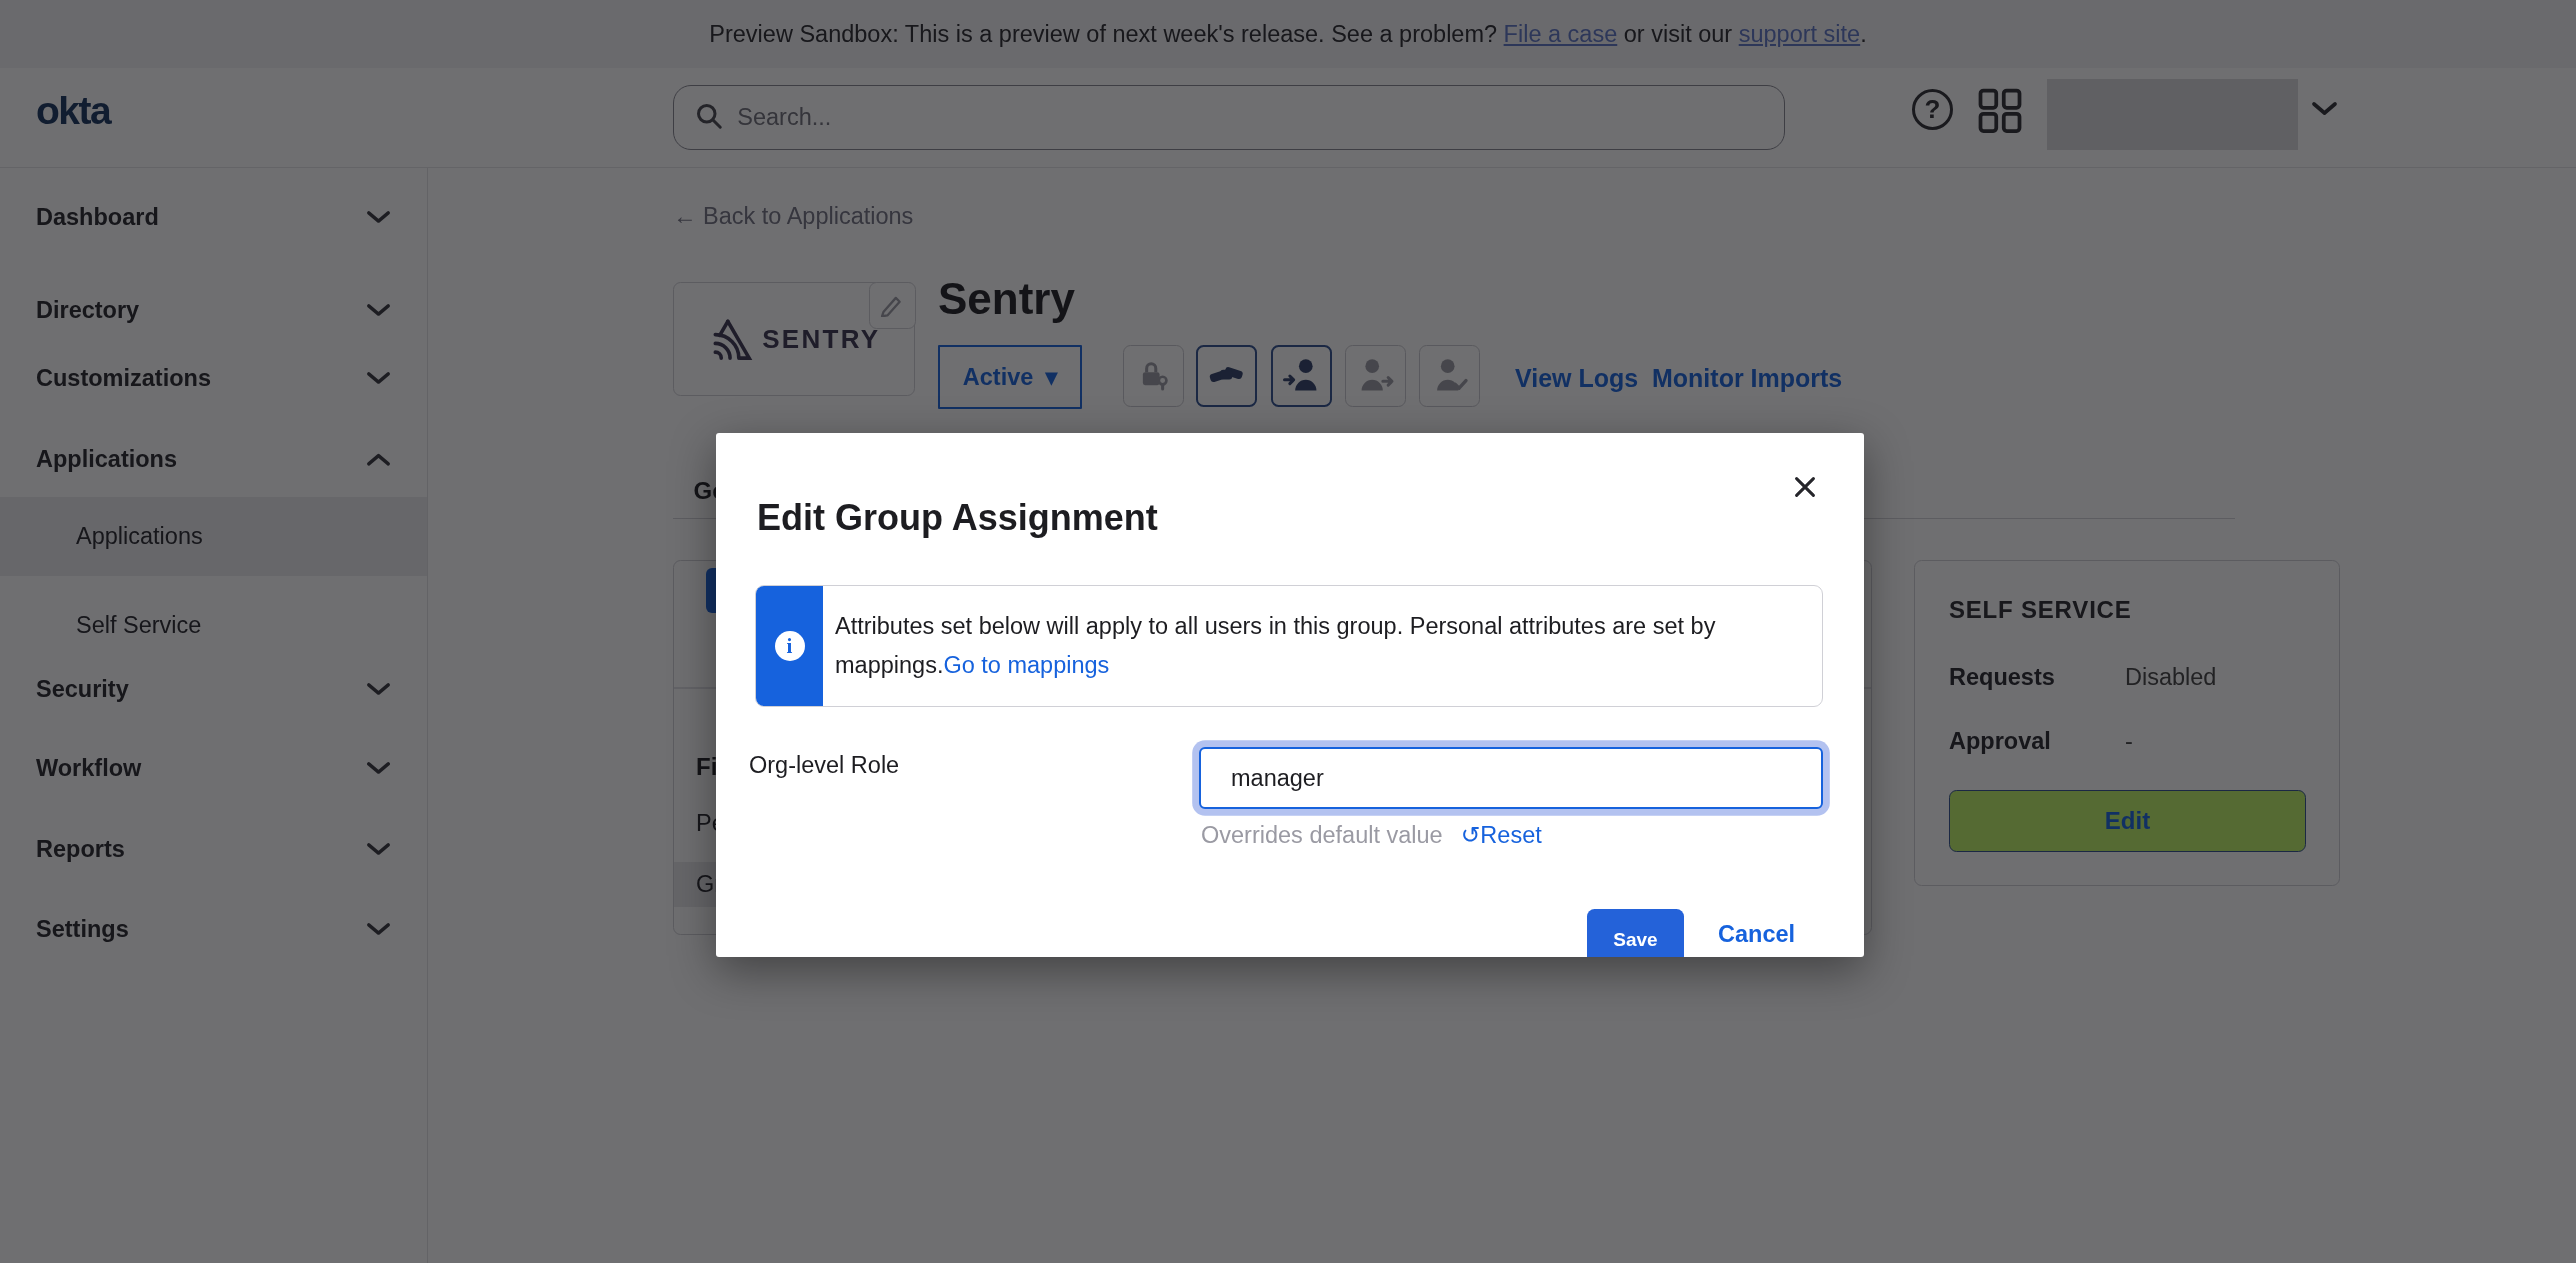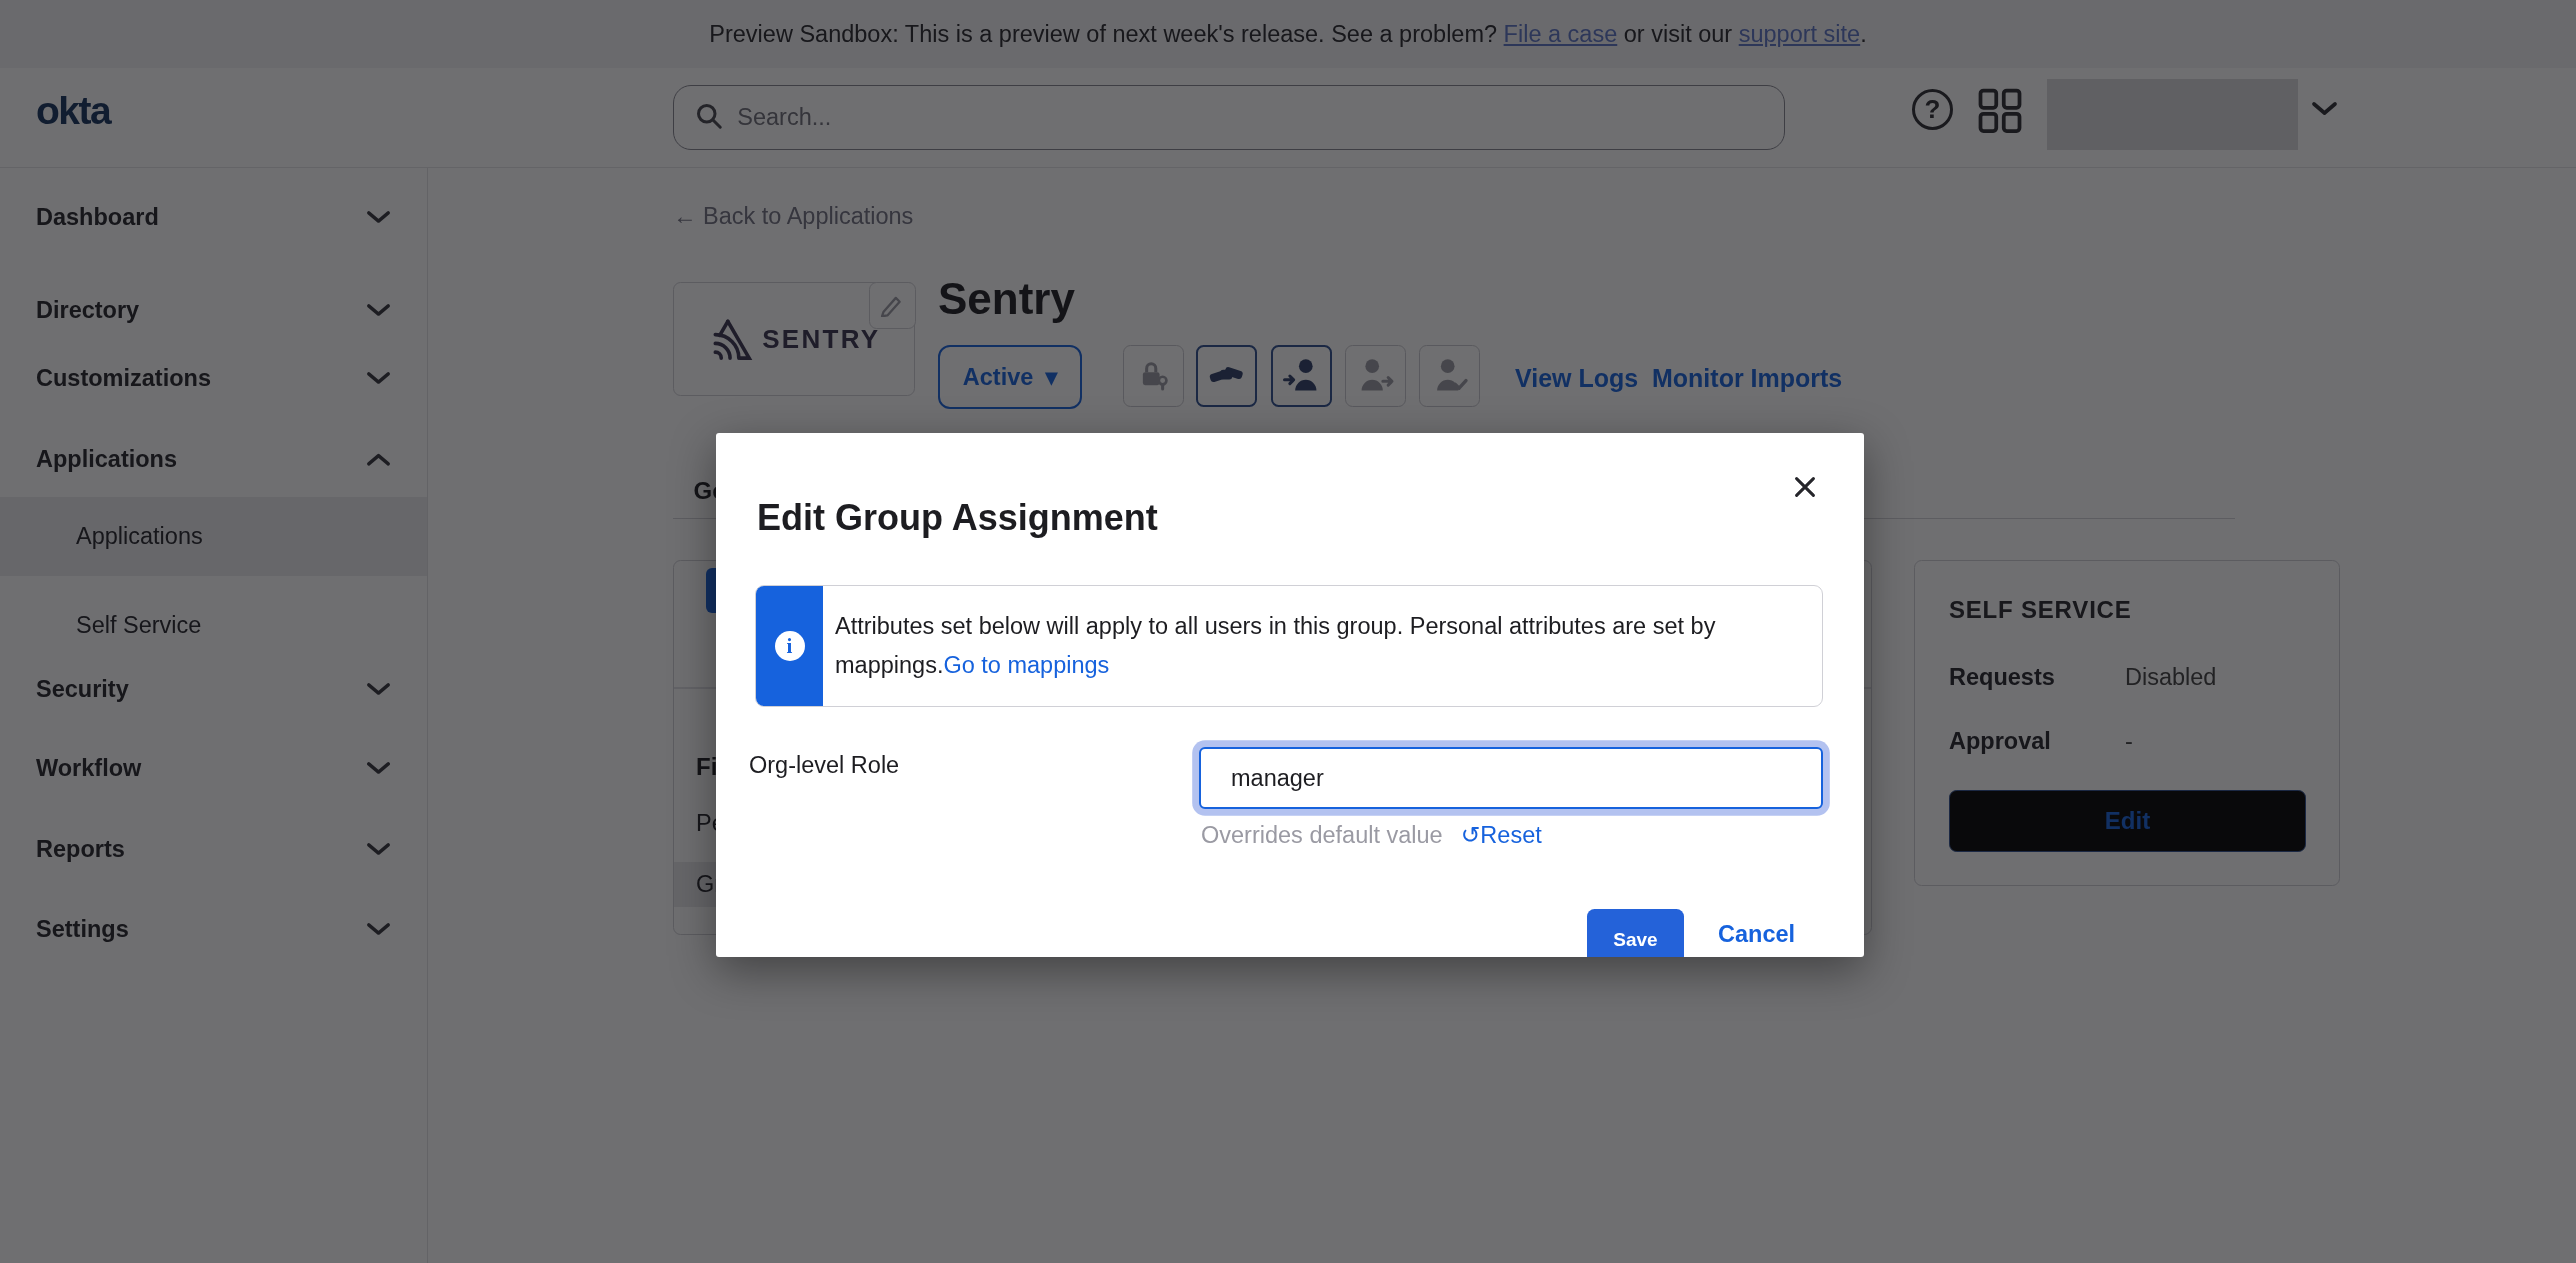--- a/index.html
+++ b/index.html
@@ -44,21 +44,21 @@
 
   
   .back-link { position:absolute; left:673px; top:203px; font-size:23.5px; color:#707080; cursor:pointer; }
   .logo-card { position:absolute; left:673px; top:282px; width:242px; height:114px; border:1.5px solid #cfcfd4;
                border-radius:7.6px; background:#fff; display:flex; align-items:center; justify-content:center; }
   .pencil-chip { position:absolute; right:-1.5px; top:-1.5px; width:47px; height:47px; border:1.5px solid #cfcfd4;
                  border-radius:7.6px; background:#fff; display:flex; align-items:center; justify-content:center; cursor:pointer; }
   .sentry-word { font-size:26px; font-weight:bold; letter-spacing:2.3px; color:#39344f; margin-left:7.6px; }
   .app-title { position:absolute; left:938px; top:274px; font-size:44px; font-weight:bold; color:#1d1d21; }
   .active-btn { position:absolute; left:938px; top:345px; width:144px; height:64px; border:2.3px solid #1662dd;
-                border-radius:12px; background:#fff; color:#1662dd; font-size:23.5px; font-weight:bold;
+                border-radius:1px; background:#fff; color:#1662dd; font-size:23.5px; font-weight:bold;
                 display:flex; align-items:center; justify-content:center; gap:12px; cursor:pointer; }
   .ic-btn { position:absolute; top:345px; width:61px; height:62px; border-radius:7.6px; background:#fff;
             display:flex; align-items:center; justify-content:center; cursor:pointer; }
   .ic-btn.grey { border:1.5px solid #c9c9cf; }
   .ic-btn.blue { border:2.3px solid #2d4f8f; }
   .hlink { position:absolute; top:364px; font-size:25px; font-weight:bold; color:#1662dd; cursor:pointer; }
 
   .tab-row { position:absolute; left:673px; top:477px; width:1562px; height:42px; border-bottom:1.5px solid #d2d2d7; }
   .tab { position:absolute; left:20.5px; top:0; font-size:24px; font-weight:bold; color:#1d1d21; cursor:pointer; }
 
@@ -70,21 +70,21 @@
   .filter-people { position:absolute; left:22px; top:249px; font-size:23.5px; color:#23232a; cursor:pointer; }
   .groups-band { position:absolute; left:0; top:301px; width:288px; height:45px; background:#e9e9ec; }
   .filter-groups { position:absolute; left:22px; top:310px; font-size:23.5px; color:#23232a; cursor:pointer; }
 
   .ss-card { position:absolute; left:1914px; top:560px; width:426px; height:326px; border:1.5px solid #cfcfd4;
              border-radius:7.6px; background:#fff; }
   .ss-title { position:absolute; left:34px; top:35px; font-size:24px; font-weight:bold; letter-spacing:0.8px; color:#26262b; }
   .ss-label { position:absolute; left:34px; font-size:23.5px; font-weight:bold; color:#23232a; }
   .ss-value { position:absolute; left:210px; font-size:23.5px; color:#404040; }
   .ss-edit { position:absolute; left:34px; top:229px; width:357px; height:62px; border:1.5px solid #2d4f8f; border-radius:7.6px;
-             background:#000000; color:#1662dd; font-size:24px; font-weight:bold;
+             background:#bef264; color:#1662dd; font-size:24px; font-weight:bold;
              display:flex; align-items:center; justify-content:center; cursor:pointer; }
 
   
   .backdrop { position:absolute; left:0; top:0; width:2576px; height:1264px; background:rgba(15,15,18,0.60); z-index:50; }
   .modal { position:absolute; left:716px; top:433px; width:1148px; height:524px; background:#fff; border-radius:3px;
            box-shadow:0 13.6px 45px rgba(0,0,0,0.4); z-index:60; overflow:hidden; }
   .modal-close { position:absolute; right:44px; top:39px; width:30px; height:30px; cursor:pointer;
                  display:flex; align-items:center; justify-content:center; }
   .modal-title { position:absolute; left:41px; top:64px; font-size:36px; font-weight:bold; color:#1d1d21; }
   .alert { position:absolute; left:39px; top:152px; width:1068px; height:122px; border:1.5px solid #d0d0d6;

